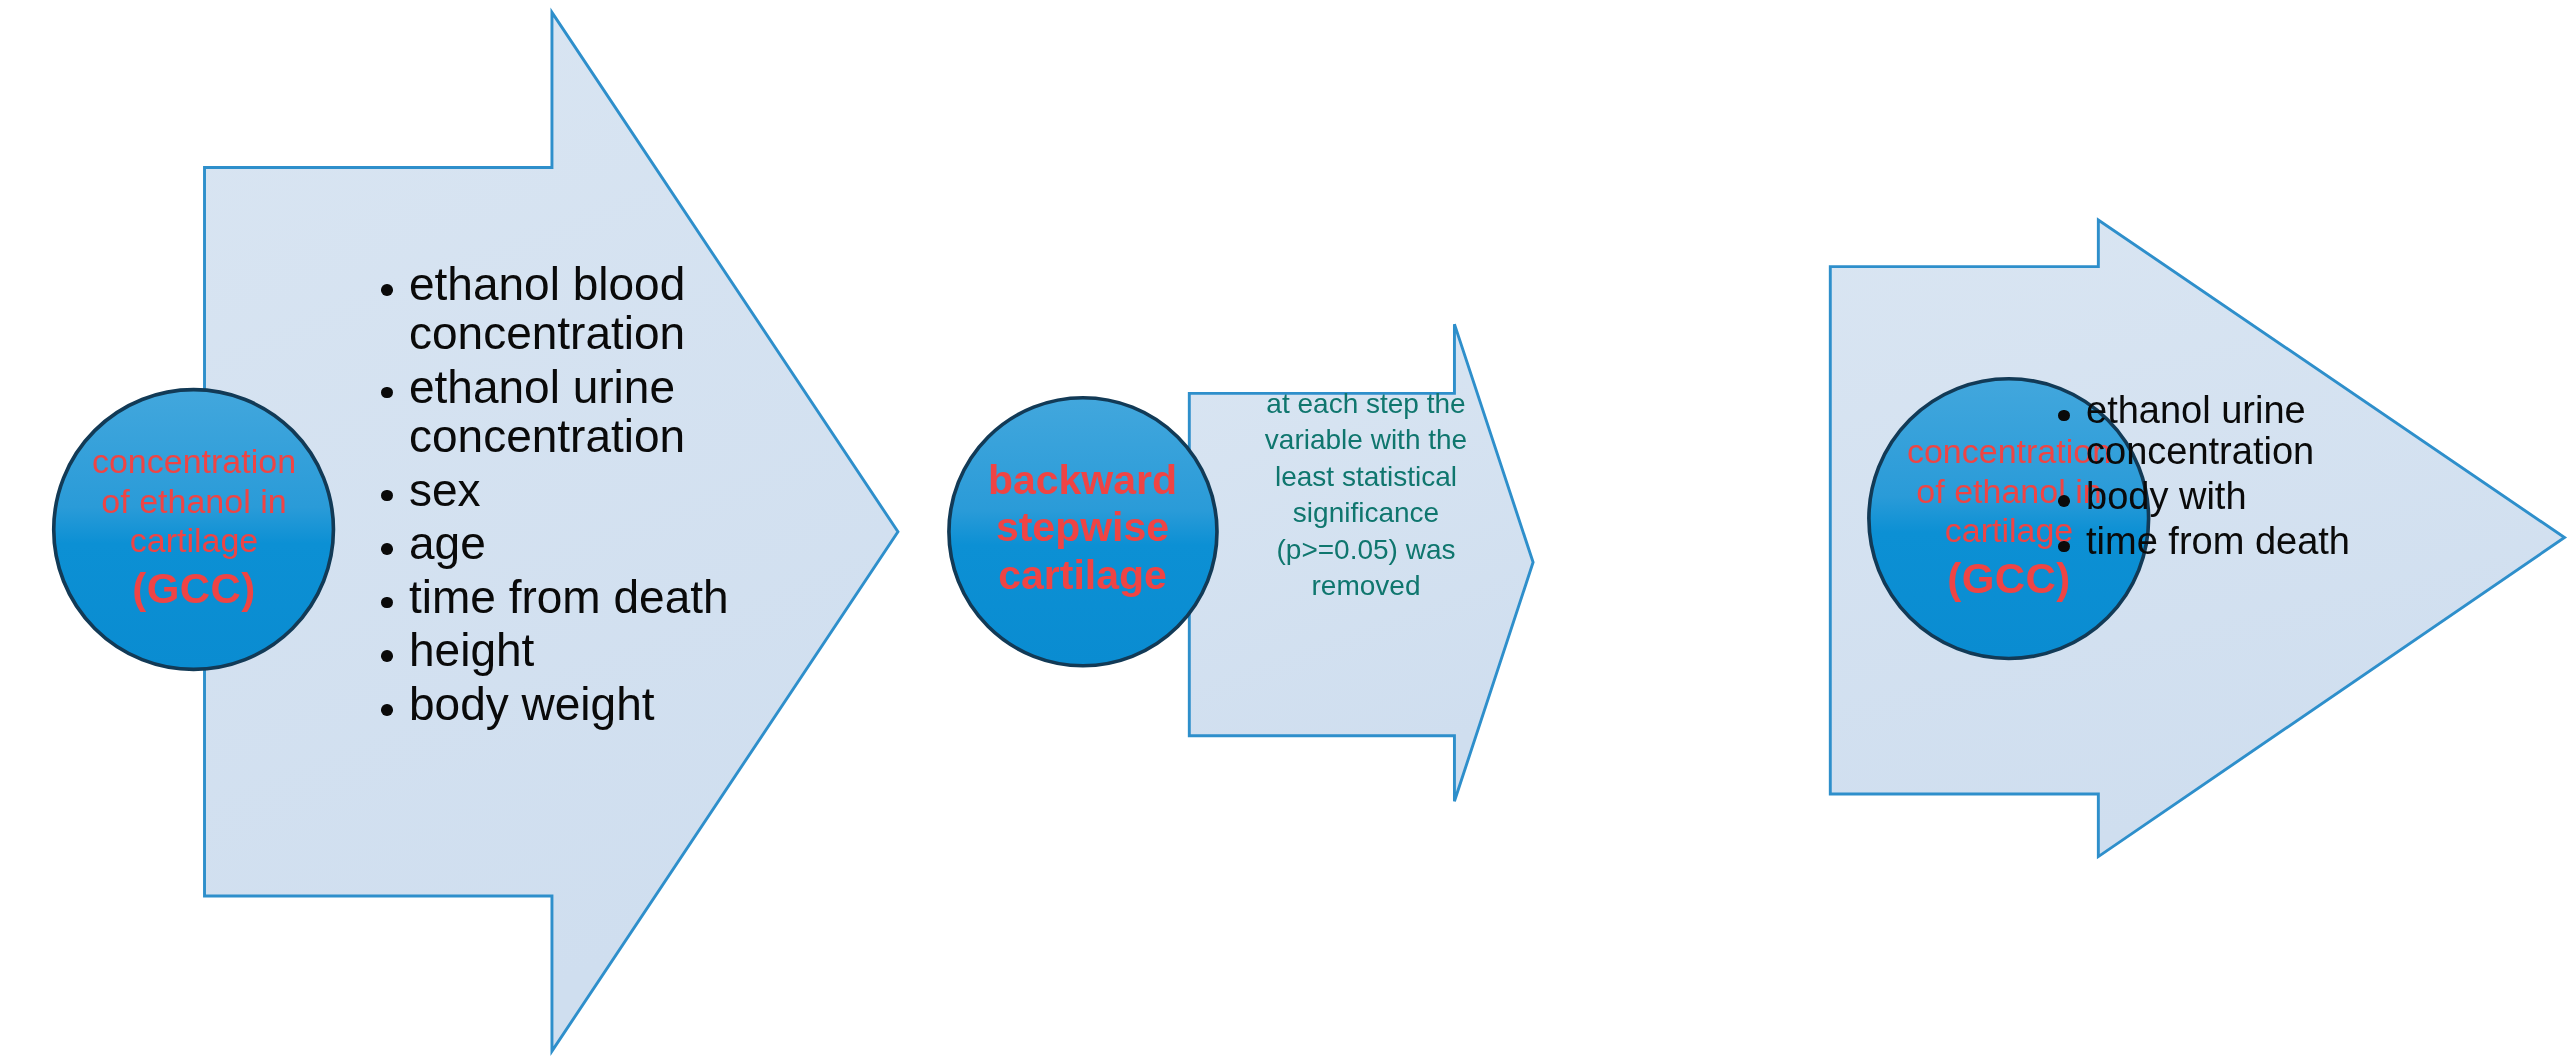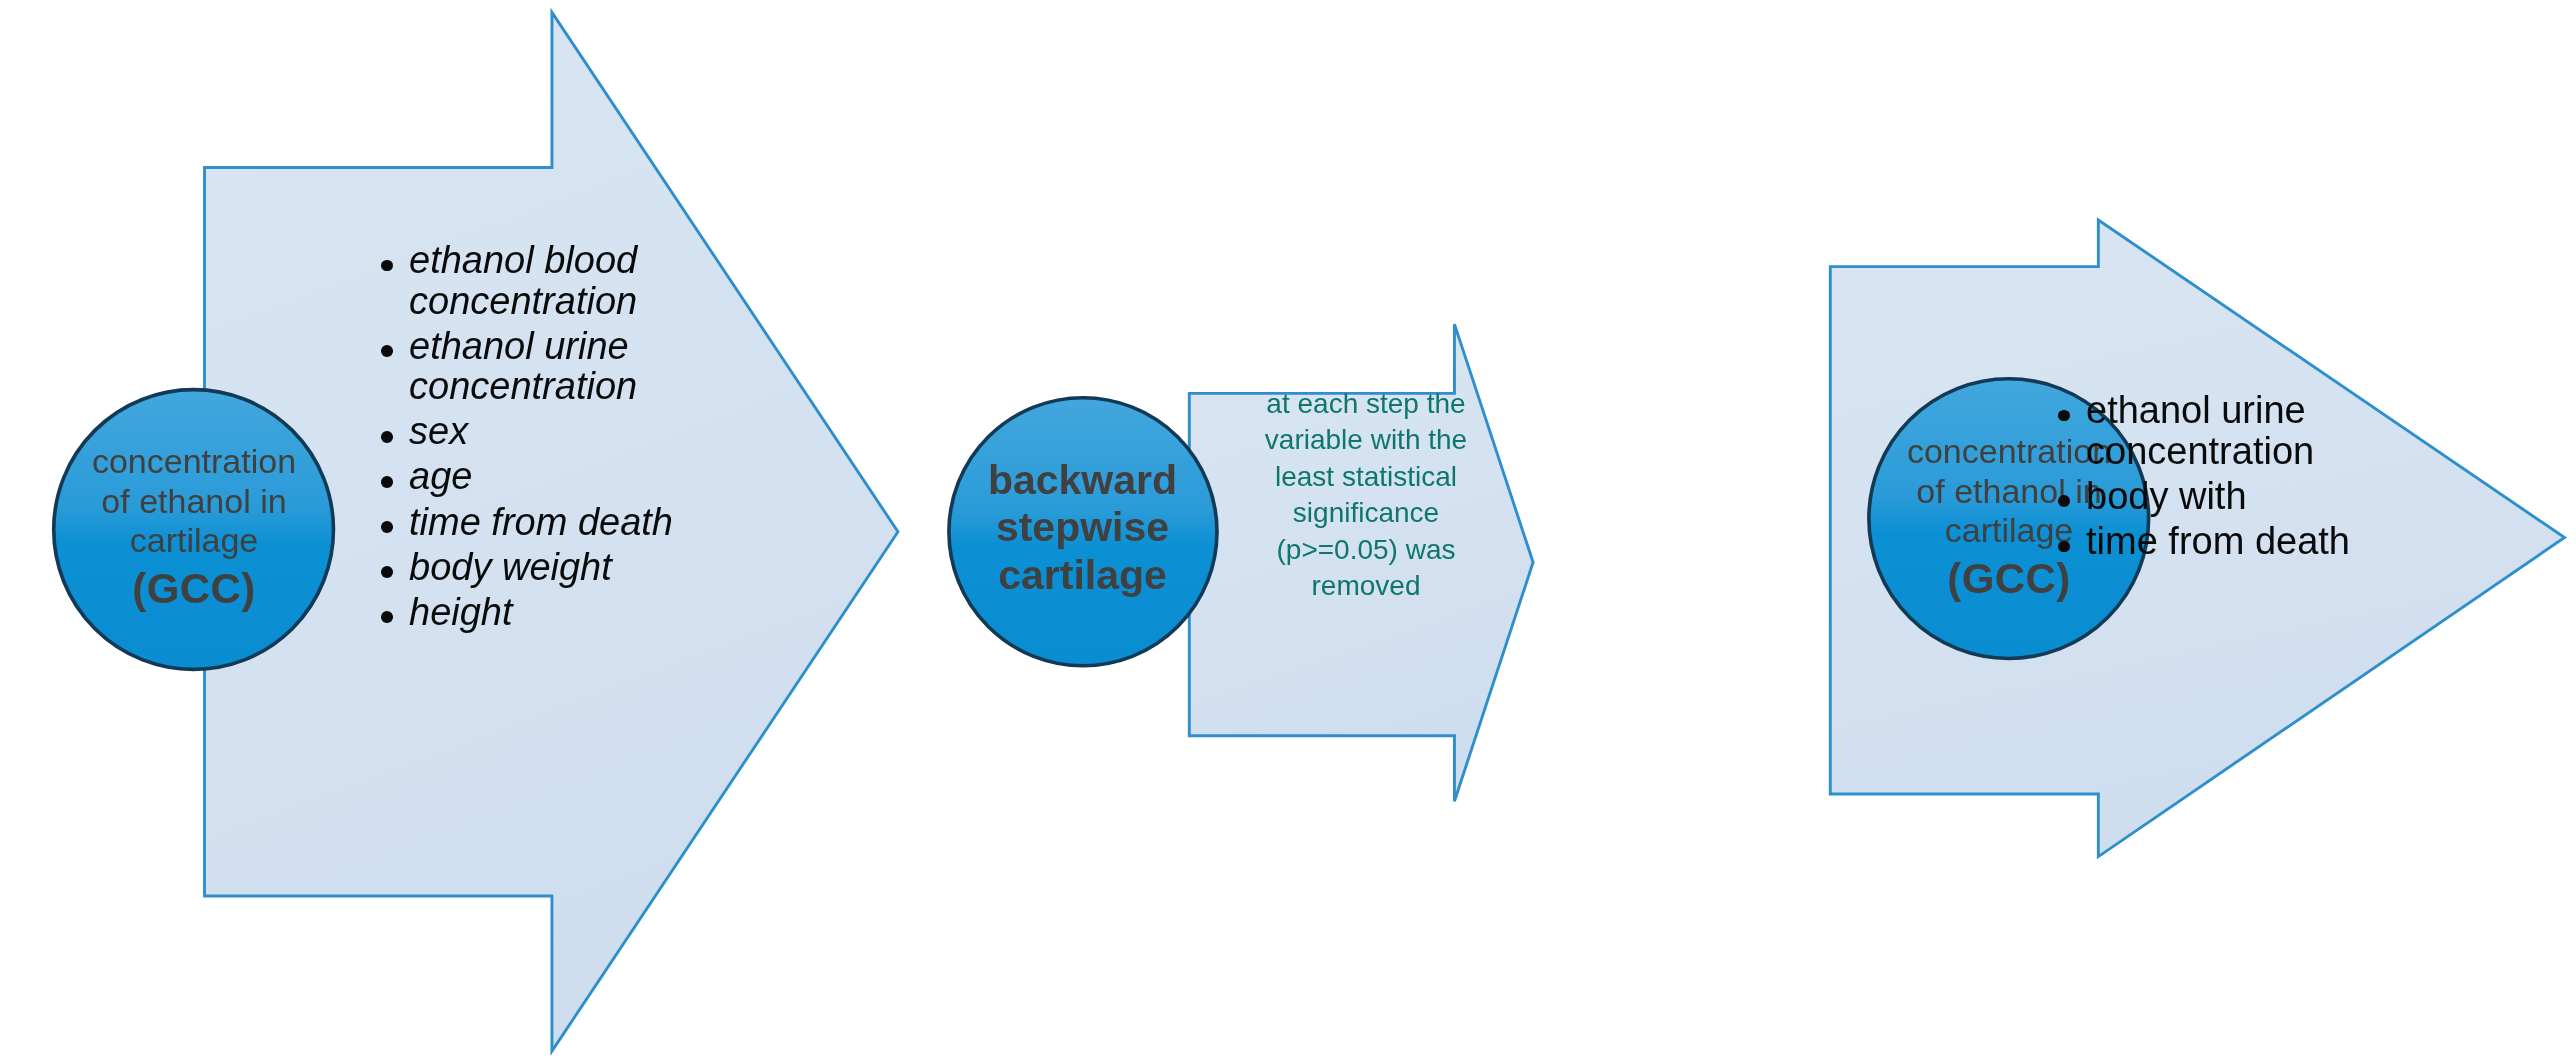--- a/index.html
+++ b/index.html
@@ -38,21 +38,21 @@
   .overlay {
     position: absolute;
     box-sizing: border-box;
   }
   .circle-label {
     display: flex;
     flex-direction: column;
     align-items: center;
     justify-content: center;
     text-align: center;
-    color: #404040;
+    color: #ef4444;
     line-height: 1.16;
   }
   .circle-label .ln {
     display: block;
     white-space: nowrap;
   }
   .circle-label .strong {
     font-weight: bold;
     letter-spacing: 0.4px;
   }
@@ -94,24 +94,23 @@
 
   
   #circle3-label {
     left: 1867px; top: 394px; width: 284px; height: 248px;
     font-size: 34px;
   }
   #circle3-label .strong { font-size: 42px; margin-top: 4.4px; }
 
   
   #arrow1-list {
-    left: 377px; top: 240px; width: 364px;
-    font-size: 38px;
+    left: 377px; top: 260px; width: 364px;
+    font-size: 46px;
     line-height: 1.07;
-    font-style: italic;
   }
   #arrow1-list li { margin-bottom: 4.4px; }
 
   
   #arrow2-caption {
     left: 1246px; top: 386px; width: 240px;
     font-size: 28px;
     line-height: 1.30;
     text-align: center;
     color: #0f766e;
@@ -161,22 +160,22 @@
     <span class="ln">cartilage</span>
     <span class="ln strong">(GCC)</span>
   </div>
 
   <ul class="overlay bullet-list" id="arrow1-list">
     <li><span class="dot"></span><span>ethanol blood concentration</span></li>
     <li><span class="dot"></span><span>ethanol urine concentration</span></li>
     <li><span class="dot"></span><span>sex</span></li>
     <li><span class="dot"></span><span>age</span></li>
     <li><span class="dot"></span><span>time from death</span></li>
+    <li><span class="dot"></span><span>height</span></li>
     <li><span class="dot"></span><span>body weight</span></li>
-    <li><span class="dot"></span><span>height</span></li>
   </ul>
 
   <div class="overlay circle-label" id="circle2-label">
     <span class="ln">backward</span>
     <span class="ln">stepwise</span>
     <span class="ln">cartilage</span>
   </div>
 
   <div class="overlay" id="arrow2-caption">at each step the variable with the least statistical significance (p&gt;=0.05) was removed</div>
 

